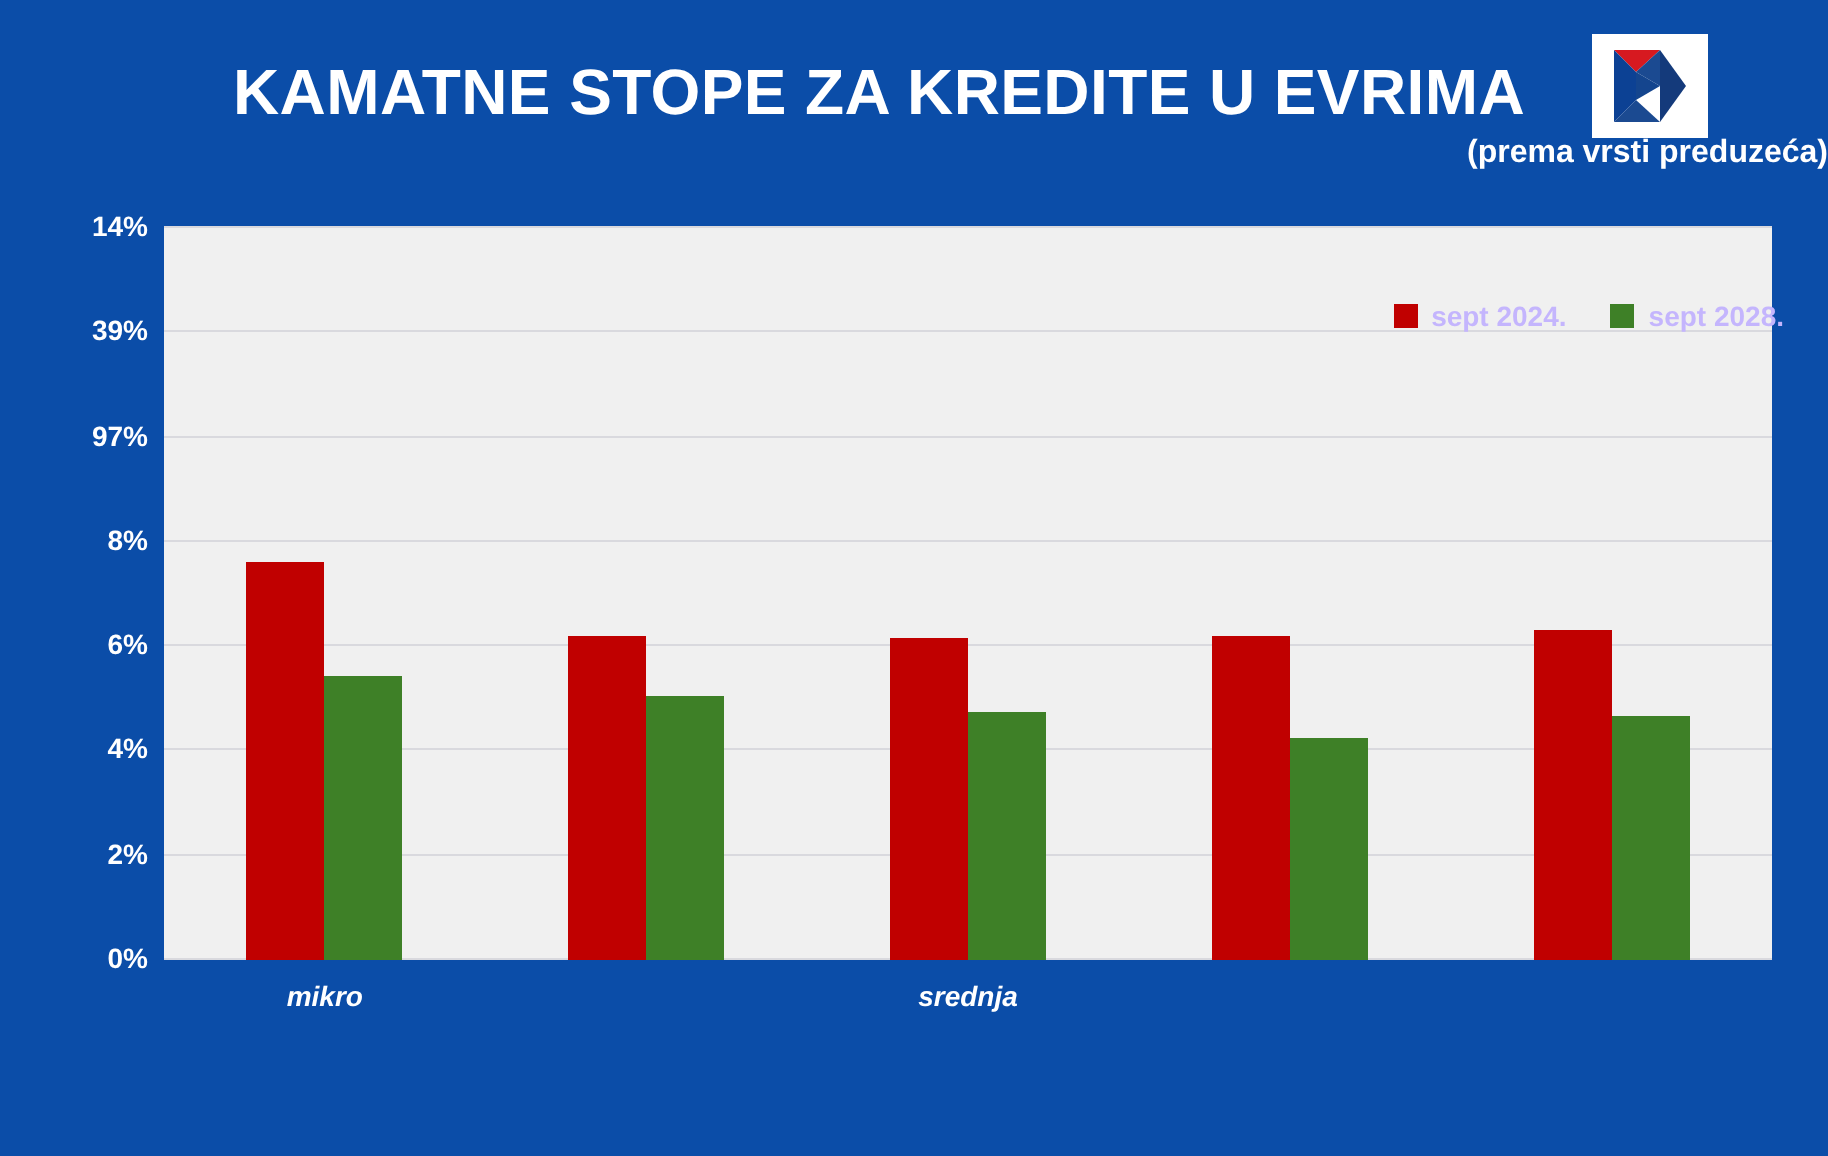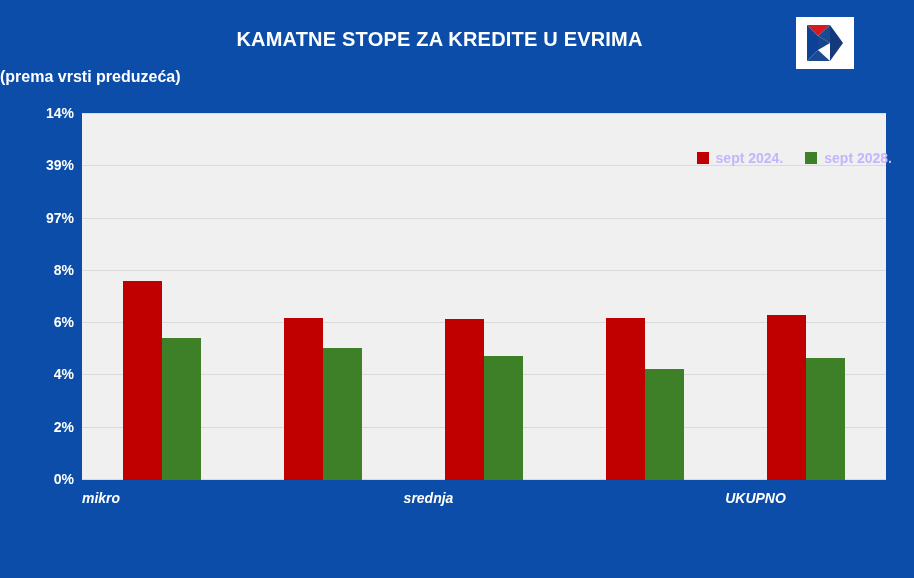--- a/index.html
+++ b/index.html
@@ -26,30 +26,30 @@
     width: 914px;
     height: 110px;
   }
 
   #chart-title {
     position: absolute;
     left: 0; top: 28px;
     width: 879px;
     text-align: center;
     color: #FFFFFF;
-    font-size: 20px;
+    font-size: 32px;
     font-weight: bold;
     letter-spacing: 0.2px;
   }
 
   #chart-subtitle {
     position: absolute;
     left: 0; top: 68px;
     width: 914px;
-    text-align: left;
+    text-align: right;
     color: #FFFFFF;
     font-size: 16px;
     font-weight: bold;
   }
 
   
   #logo-box {
     position: absolute;
     left: 796px; top: 17px;
     width: 58px;
@@ -96,21 +96,21 @@
   .bar-2025 { background: #3E8027; }
 
   
   .xlabel {
     position: absolute;
     top: 490px;
     color: #FFFFFF;
     font-size: 14px;
     font-style: italic;
     font-weight: bold;
-    text-align: left;
+    text-align: center;
   }
 
   
   #legend {
     position: absolute;
     top: 150px;
     right: 22px;
     display: flex;
     align-items: center;
     gap: 22px;
@@ -189,14 +189,13 @@
 <div class="ytick" style="top: 471px;">0%</div>
     <div class="ytick" style="top: 418.714px;">2%</div>
     <div class="ytick" style="top: 366.429px;">4%</div>
     <div class="ytick" style="top: 314.143px;">6%</div>
     <div class="ytick" style="top: 261.857px;">8%</div>
     <div class="ytick" style="top: 209.571px;">97%</div>
     <div class="ytick" style="top: 157.286px;">39%</div>
     <div class="ytick" style="top: 105px;">14%</div>
     <div class="xlabel" style="left: 82px; width: 160.8px;">mikro</div>
     <div class="xlabel" style="left: 403.6px; width: 160.8px;">srednja</div>
-    <div class="xlabel" style="left: 725.2px; width: 160.8px;">UKUPNO</div>
   </div>
 
 </body></html>

